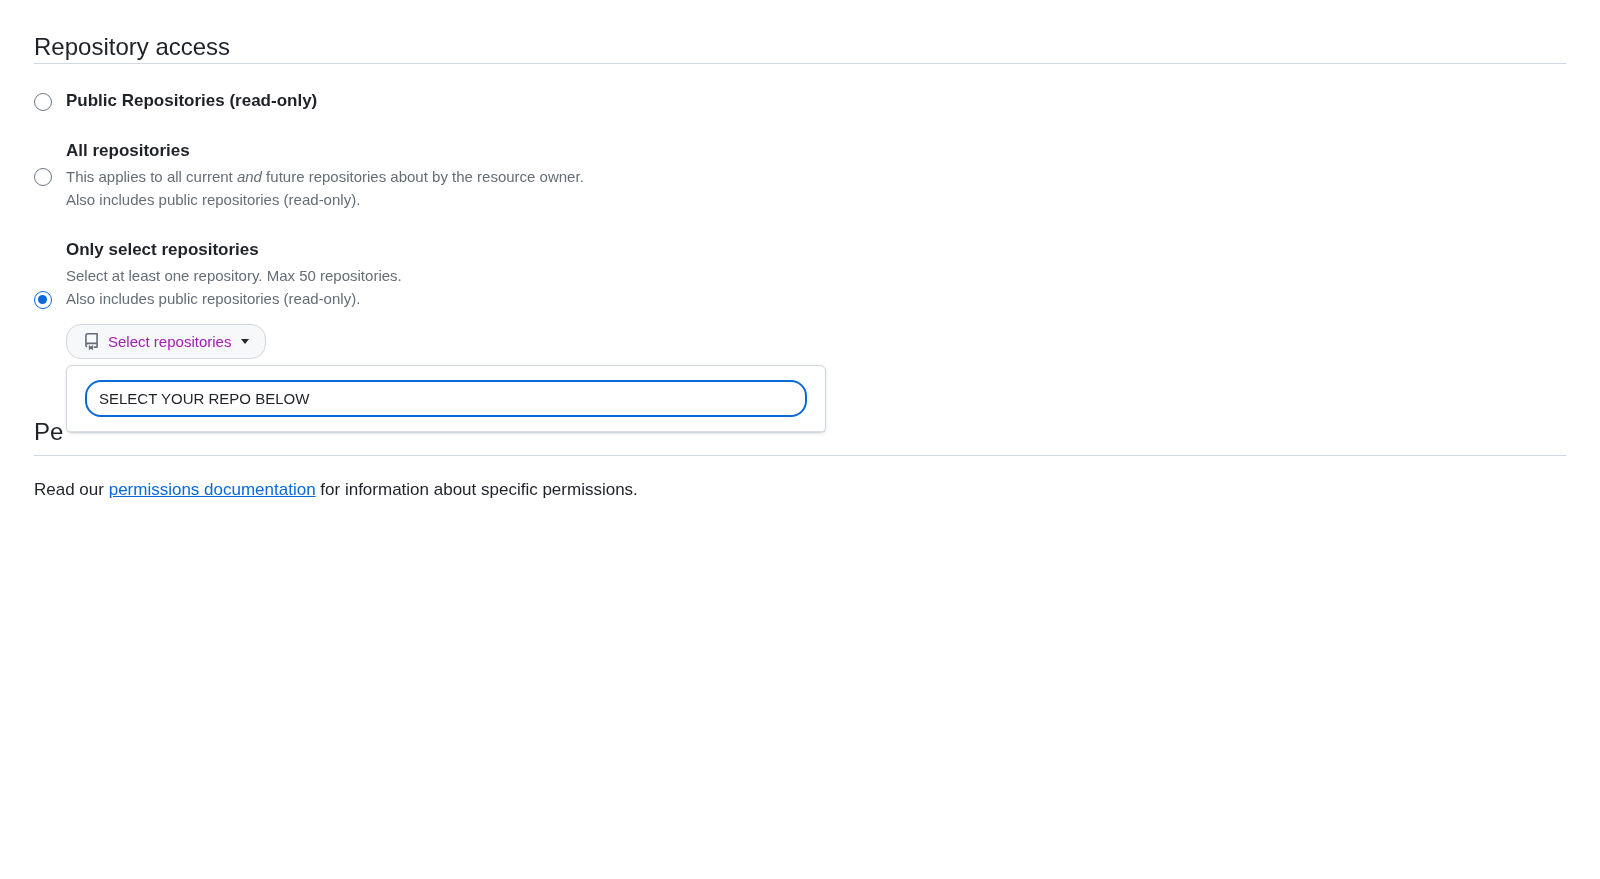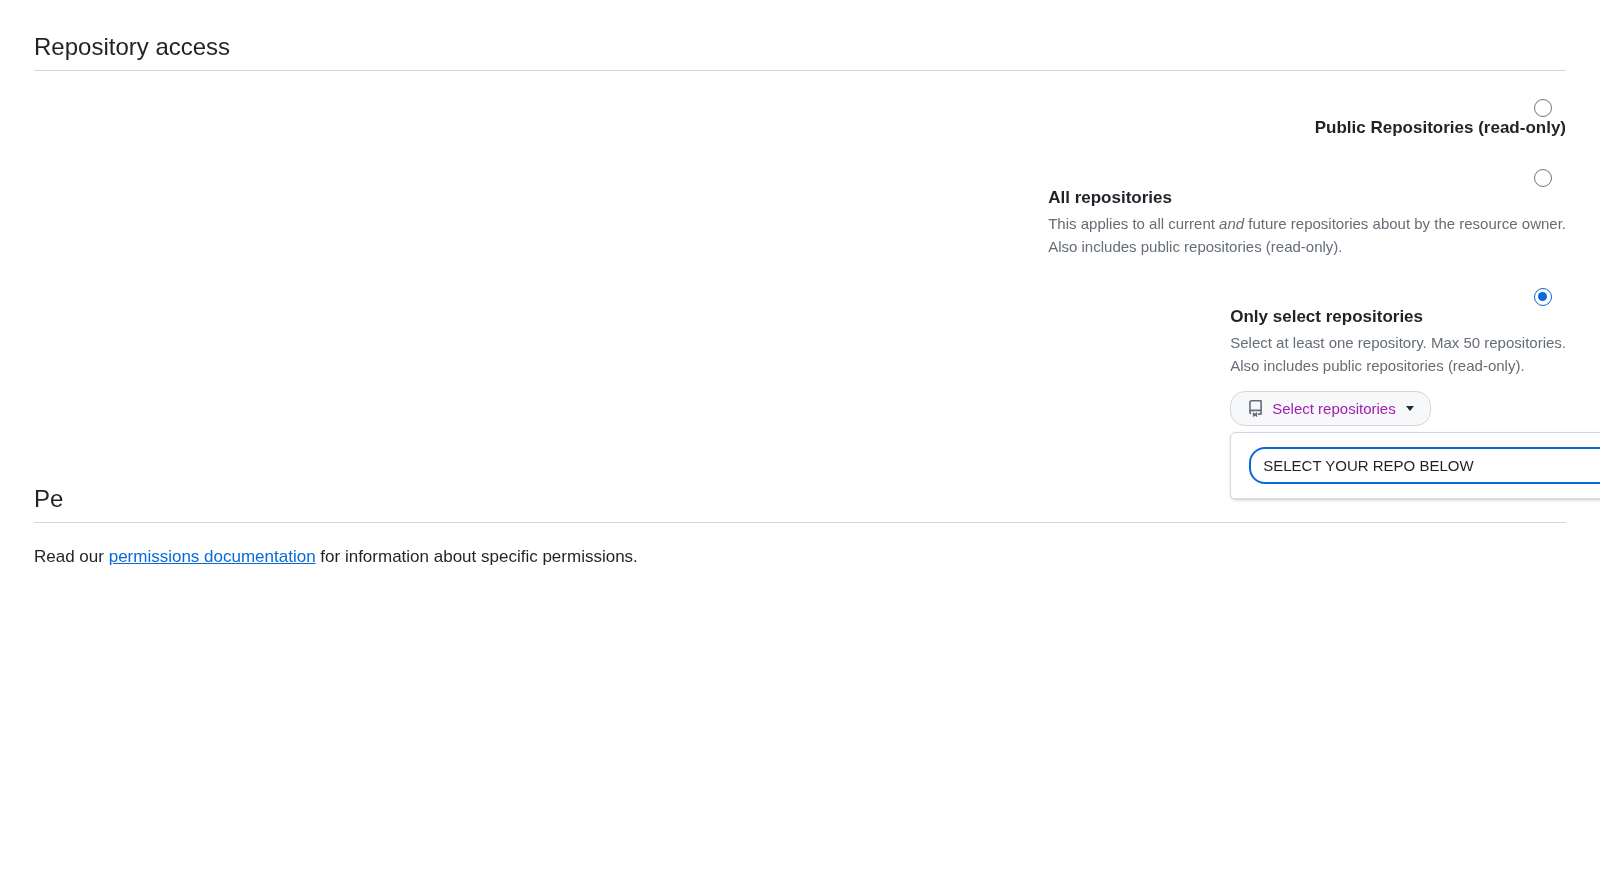--- a/index.html
+++ b/index.html
@@ -9,28 +9,28 @@
       color: #1f2328;
       background: #fff;
       padding: 32px 34px;
       font-size: 14px;
     }
 
     .section-heading {
       font-size: 24px;
       font-weight: 400;
       margin: 0 0 8px 0;
-      padding-bottom: 8px;
+      padding-bottom: 1px;
       border-bottom: 1px solid #d0d7de;
       line-height: 1.25;
     }
 
     .radio-group { margin-top: 26px; }
 
-    .radio-item { display: flex; align-items: flex-end; margin-bottom: 28px; flex-direction: column; }
+    .radio-item { display: flex; align-items: center; margin-bottom: 28px; }
 
     .radio-input {
       appearance: none;
       width: 18px;
       height: 18px;
       border: 1.5px solid #6e7781;
       border-radius: 50%;
       margin: 2px 14px 0 0;
       flex-shrink: 0;
       position: relative;

